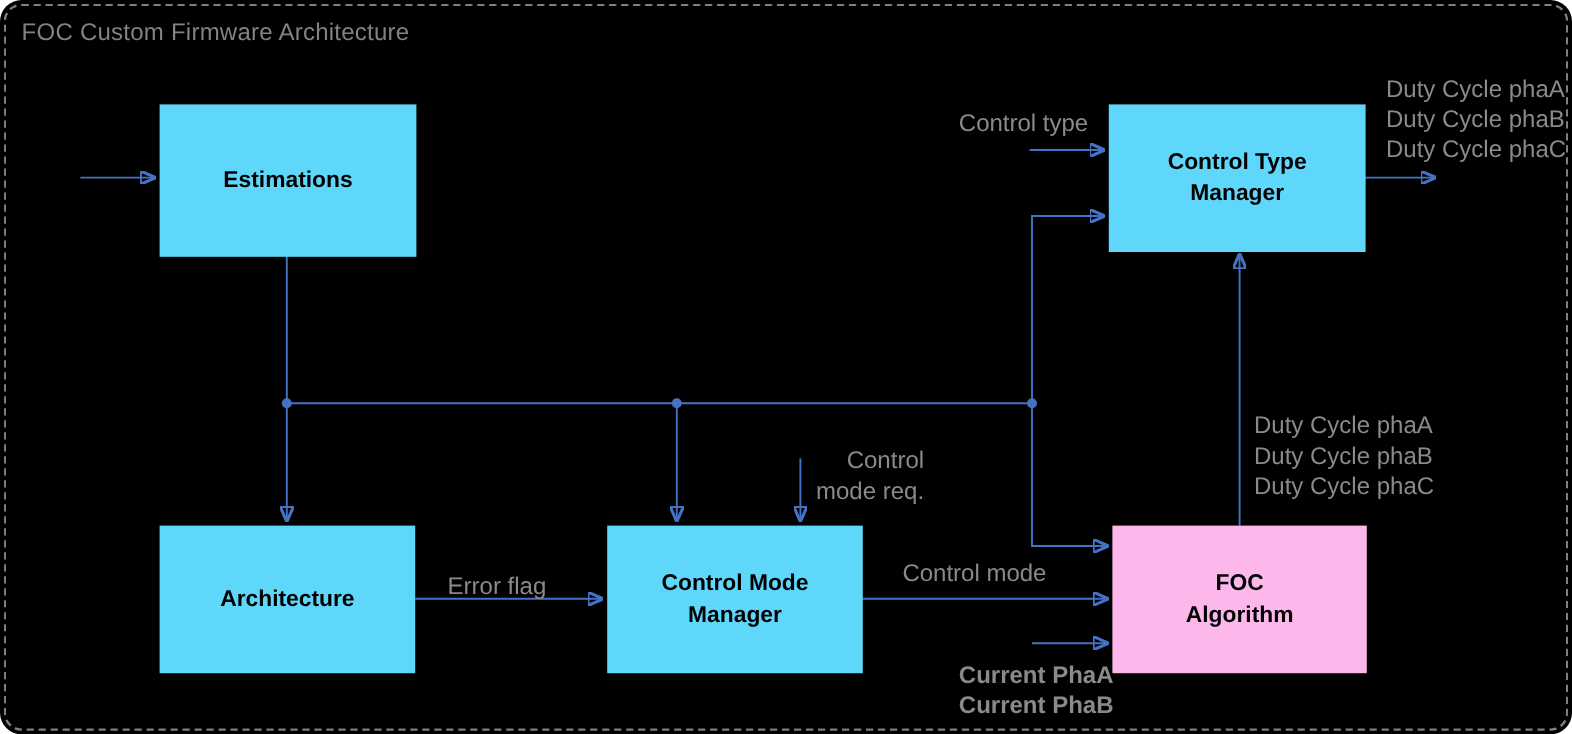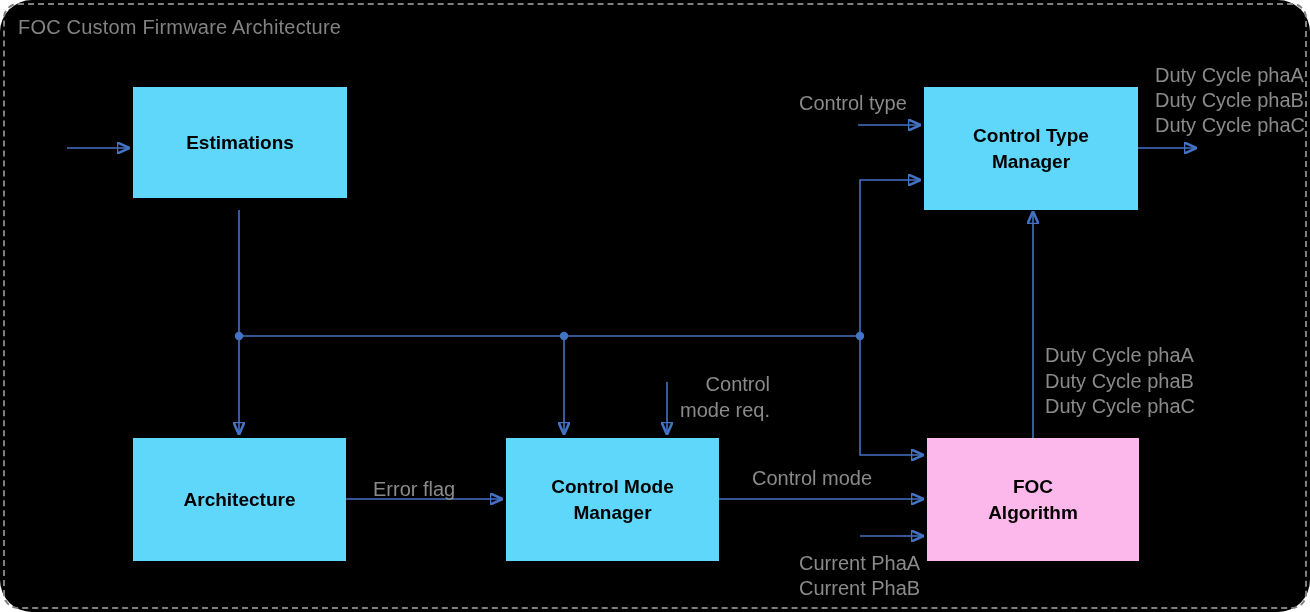--- a/index.html
+++ b/index.html
@@ -14,21 +14,21 @@
   *{box-sizing:border-box;margin:0;padding:0;}
   body{
     width:1310px;height:612px;
     background:#ffffff;
     font-family:"Liberation Sans",sans-serif;
     position:relative;overflow:hidden;
   }
   .canvas{
     position:absolute;left:0;top:0;width:1310px;height:612px;
     background:var(--bg-black);
-    border-radius:32px;
+    border-radius:18px;
   }
   .dashed-frame{
     position:absolute;inset:3px;
     border:2px dashed var(--border-gray);
     border-radius:15px;
     pointer-events:none;
   }
   .title{
     position:absolute;left:18px;top:16px;
     font-size:20px;color:var(--title-gray);
@@ -36,39 +36,39 @@
   }
   .block{
     position:absolute;
     display:flex;align-items:center;justify-content:center;
     text-align:center;
     font-size:19px;font-weight:bold;color:#000;
     line-height:26px;white-space:pre-line;
   }
   .block.cyan{background:var(--box-cyan);}
   .block.pink{background:var(--box-pink);}
-  #blk-estimations{left:133px;top:87px;width:214px;height:111px;}
+  #blk-estimations{left:133px;top:87px;width:214px;height:127px;}
   #blk-ctm{left:924px;top:87px;width:214px;height:123px;}
   #blk-diagnostics{left:133px;top:438px;width:213px;height:123px;}
   #blk-cmm{left:506px;top:438px;width:213px;height:123px;}
   #blk-foc{left:927px;top:438px;width:212px;height:123px;}
   .lbl{
     position:absolute;
     font-size:20px;color:var(--label-gray);
     line-height:25px;white-space:pre-line;
   }
   #lbl-input-src{left:16px;top:88px;}
   #lbl-control-type{left:799px;top:91px;}
   #lbl-duty-out{left:1155px;top:63px;}
   #lbl-est-outputs{left:255px;top:229px;line-height:25.5px;}
   #lbl-mode-req{left:680px;top:371px;line-height:26px;text-align:right;}
   #lbl-error-flag{left:373px;top:477px;text-align:right;}
   #lbl-control-mode{left:752px;top:466px;}
   #lbl-duty-mid{left:1045px;top:343px;line-height:25.5px;}
-  #lbl-current{left:799px;top:551px;line-height:25px;}
+  #lbl-current{left:799px;top:551px;line-height:25px;font-weight:bold;}
   svg.wires{position:absolute;left:0;top:0;pointer-events:none;}
   svg.wires path{stroke:var(--line-blue);stroke-width:1.6;fill:none;}
   svg.wires circle{fill:var(--line-blue);stroke:none;}
 </style>
 </head>
 <body>
 
 <div class="canvas">
   <div class="dashed-frame"></div>
 

